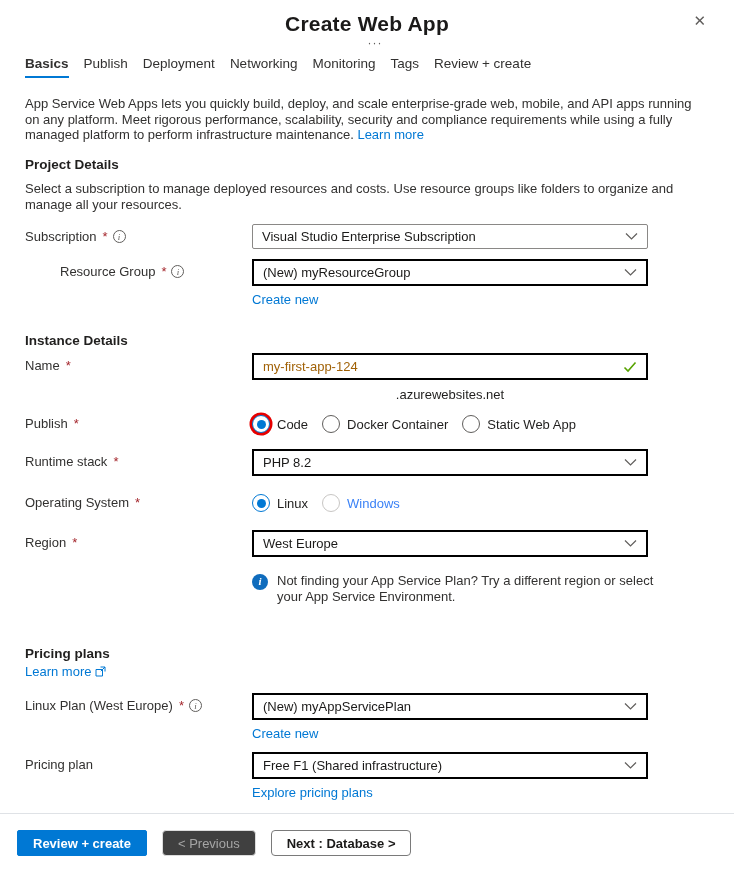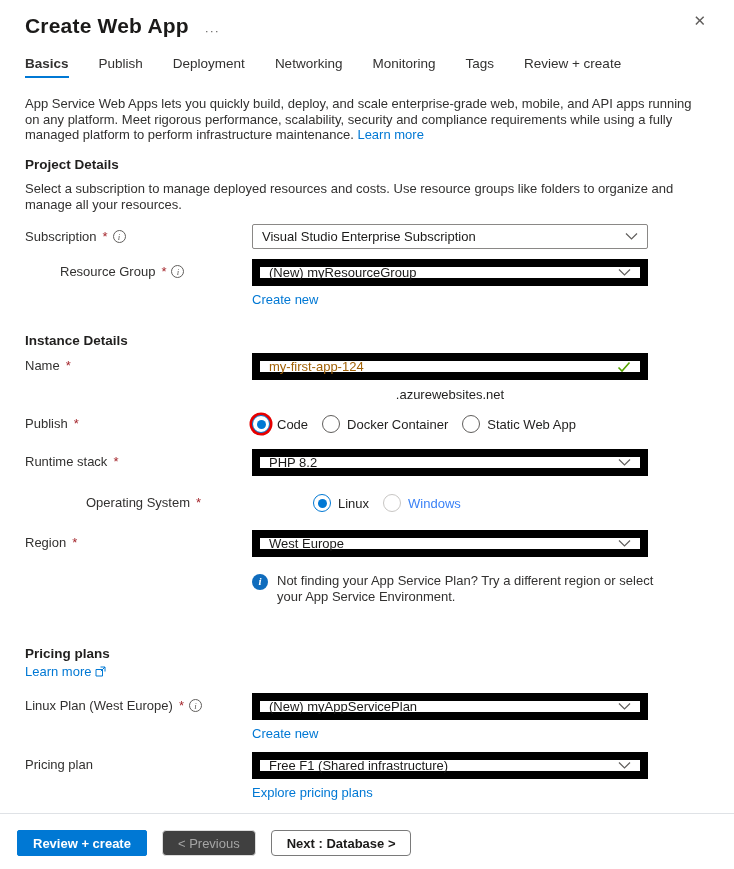--- a/index.html
+++ b/index.html
@@ -6,27 +6,27 @@
   html, body { width: 734px; height: 869px; background: #fff; }
   body {
     font-family: "Liberation Sans", sans-serif;
     font-size: 13px;
     color: #323130;
     overflow: hidden;
   }
   .page { position: relative; width: 734px; height: 869px; padding: 12px 25px 0 25px; }
 
   
-  .title-row { display: flex; align-items: flex-end; height: 26px; }
+  .title-row { display: flex; align-items: center; height: 26px; flex-direction: column; }
   .page-title { font-size: 21px; font-weight: 700; color: #1b1a19; letter-spacing: .2px; }
   .ellipsis { color: #605e5c; margin-left: 16px; font-size: 12px; letter-spacing: 1px; cursor: pointer; }
   .close-btn { position: absolute; top: 12px; right: 28px; font-size: 15px; color: #605e5c; cursor: pointer; font-weight: 400; }
 
   
-  .tabs { display: flex; gap: 30px; margin-top: 18px; }
+  .tabs { display: flex; gap: 15px; margin-top: 18px; }
   .tab { padding-bottom: 5px; font-size: 13.5px; color: #323130; cursor: pointer; border-bottom: 2px solid transparent; }
   .tab.active { font-weight: 700; border-bottom: 2px solid #0078d4; }
 
   
   .intro { margin-top: 18px; line-height: 15.7px; max-width: 672px; }
   .link { color: #0078d4; cursor: pointer; text-decoration: none; }
   .section-heading { font-weight: 700; font-size: 13.5px; color: #201f1e; }
   .ph-project { margin-top: 14px; }
   .section-desc { margin-top: 9px; line-height: 15.5px; max-width: 672px; }
 
@@ -42,21 +42,21 @@
     cursor: pointer; flex: none;
   }
   .field-col { width: 396px; }
 
   .dropdown, .textfield {
     height: 25px; width: 396px; background: #fff;
     border: 1px solid #8a8886; border-radius: 2px;
     display: flex; align-items: center; justify-content: space-between;
     padding: 0 9px; cursor: pointer;
   }
-  .highlight { border: 8px solid #000000; border-radius: 0; height: 27px; }
+  .highlight { border: 2px solid #000000; border-radius: 0; height: 27px; }
   .dd-value { color: #1b1a19; white-space: nowrap; overflow: hidden; }
   .chevron { flex: none; margin-left: 8px; display: flex; }
   .textfield input {
     border: none; outline: none; flex: 1; font: inherit; color: #a16207; background: transparent;
   }
   .valid-check { flex: none; display: flex; }
   .create-new { display: inline-block; margin-top: 6px; font-size: 13px; }
 
   .suffix-row { width: 396px; text-align: center; margin-top: 7px; color: #201f1e; }
 
@@ -95,21 +95,21 @@
   .btn-disabled { background: #404040; border: 1px solid #dcdcdc; color: #a5a5a5; border-radius: 4px; cursor: default; }
   .btn-secondary { background: #fff; border: 1px solid #7a7a7a; color: #1b1a19; font-weight: 700; border-radius: 4px; }
 
   
   .mt-sub { margin-top: 12px; }
   .mt-rg { margin-top: 10px; }
   .mt-instance { margin-top: 26px; }
   .mt-name { margin-top: 5px; }
   .mt-publish { margin-top: 9px; }
   .mt-runtime { margin-top: 16px; }
-  .mt-os { margin-top: 14px; justify-content: flex-end; }
+  .mt-os { margin-top: 14px; }
   .mt-region { margin-top: 18px; }
   .mt-info { margin-top: 16px; }
   .mt-pricing { margin-top: 42px; }
   .mt-pdesc { margin-top: 6px; }
   .mt-learn { margin-top: 3px; }
   .mt-linux { margin-top: 14px; }
   .mt-pplan { margin-top: 11px; }
 </style>
 </head>
 <body>

